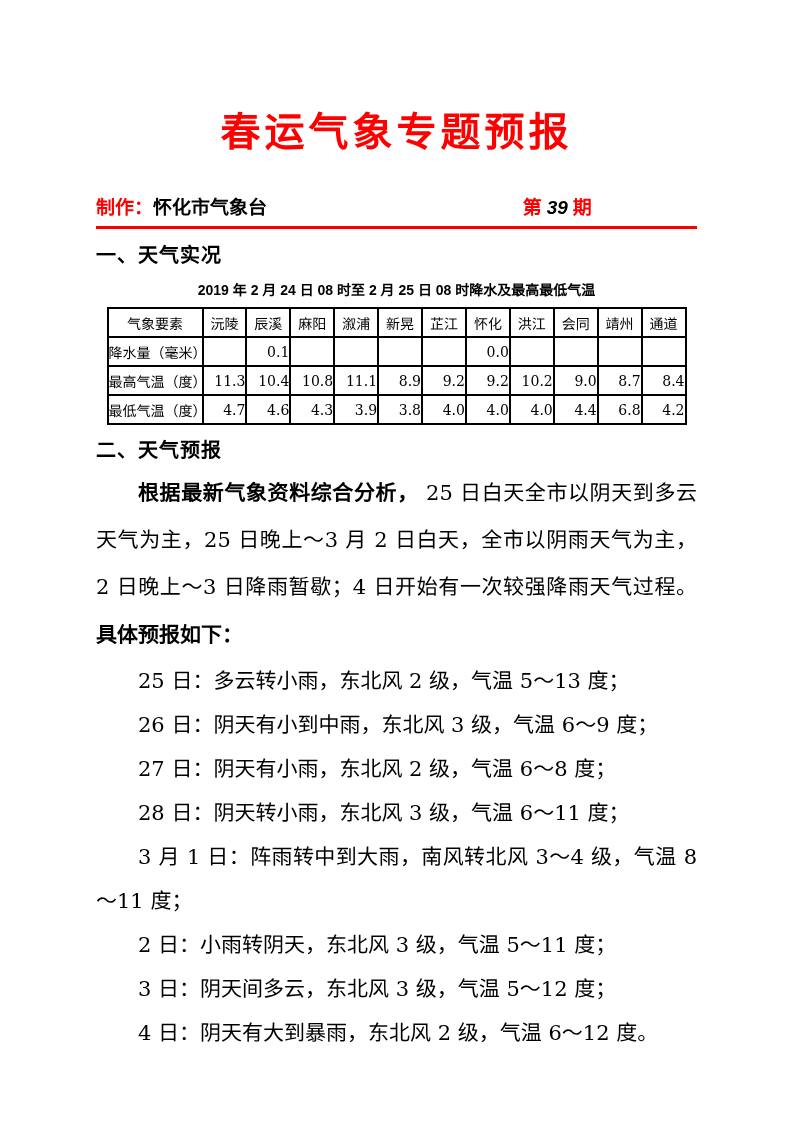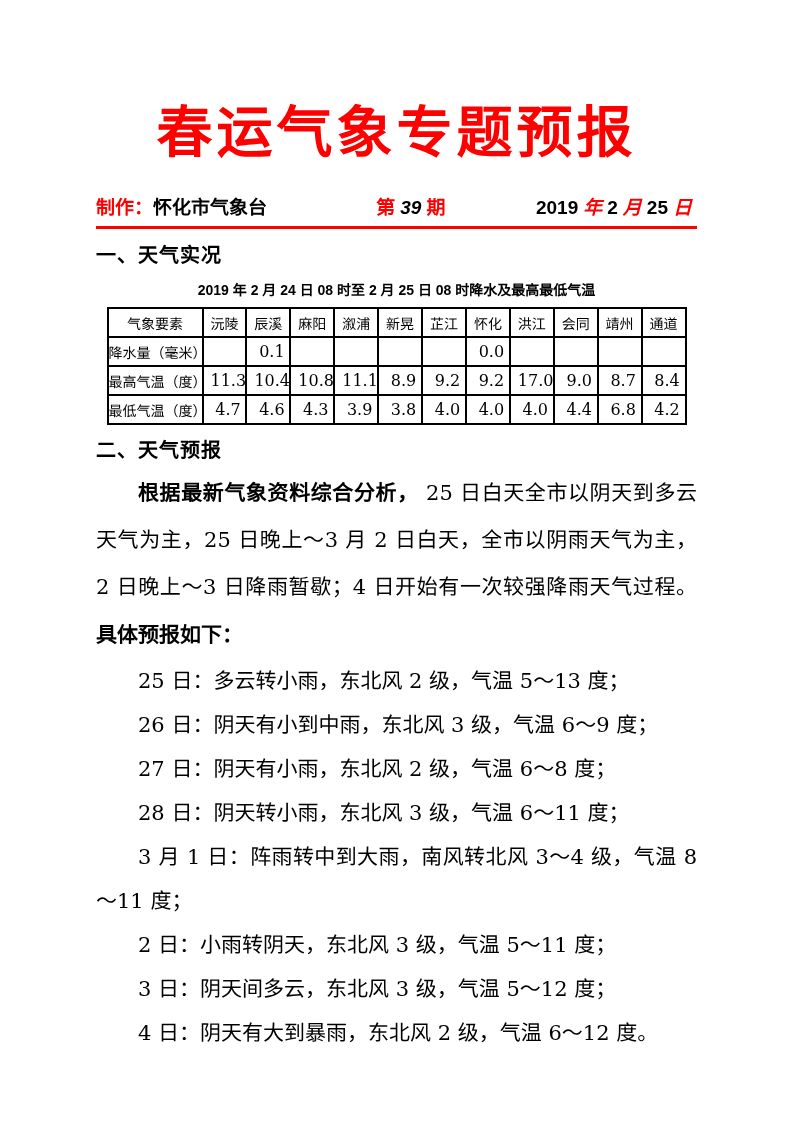--- a/index.html
+++ b/index.html
@@ -14,21 +14,21 @@
     color: #000000;
     font-family: "DejaVu Serif", "Liberation Serif", serif;
     overflow: hidden;
   }
   .content { padding: 0 96px; }
 
   
   .doc-title {
     margin-top: 84px;
     color: #fe0000;
-    font-size: 56px;
+    font-size: 40px;
     line-height: 96px;
     font-weight: bold;
     text-align: center;
     letter-spacing: 4px;
     white-space: nowrap;
   }
 
   
   .header-row {
     display: flex;
@@ -83,23 +83,23 @@
     border: 2px solid #000000;
     height: 29px;
     padding: 0;
     font-weight: normal;
     vertical-align: middle;
     overflow: hidden;
   }
   .weather-table .c-label { width: 95px; }
   .weather-table th, .weather-table td.label { text-align: center; }
   .weather-table td.val {
-    text-align: center;
+    text-align: right;
     padding-left: 7px;
-    font-size: 16px;
+    font-size: 14px;
   }
 
   
   .summary {
     margin: 5px 0 0;
     font-size: 21px;
     line-height: 47px;
     text-indent: 42px;
     text-align: justify;
   }
@@ -122,23 +122,20 @@
   <div class="content">
 
     <div class="doc-title">春运气象专题预报</div>
 
     <div class="header-row">
       <div class="hdr-left">
         <span class="red">制作：</span><span class="black">怀化市气象台</span>
       </div>
       <div class="hdr-center">
         <span class="red">第</span><span class="black hdr-num">39</span><span class="red">期</span>
-      </div>
-      <div class="hdr-right">
-        <span class="black">2019</span><span class="red hdr-num">年</span><span class="black">2</span><span class="red hdr-num">月</span><span class="black">25</span><span class="red hdr-num">日</span>
       </div>
     </div>
 
     <div class="red-rule"></div>
 
     <div class="section-heading">一、天气实况</div>
 
     <div class="table-title">2019 年 2 月 24 日 08 时至 2 月 25 日 08 时降水及最高最低气温</div>
 
     <table class="weather-table">
@@ -187,21 +184,21 @@
       </tr>
       <tr>
         <td class="label">最高气温（度）</td>
         <td class="val">11.3</td>
         <td class="val">10.4</td>
         <td class="val">10.8</td>
         <td class="val">11.1</td>
         <td class="val">8.9</td>
         <td class="val">9.2</td>
         <td class="val">9.2</td>
-        <td class="val">17.0</td>
+        <td class="val">10.2</td>
         <td class="val">9.0</td>
         <td class="val">8.7</td>
         <td class="val">8.4</td>
       </tr>
       <tr>
         <td class="label">最低气温（度）</td>
         <td class="val">4.7</td>
         <td class="val">4.6</td>
         <td class="val">4.3</td>
         <td class="val">3.9</td>

